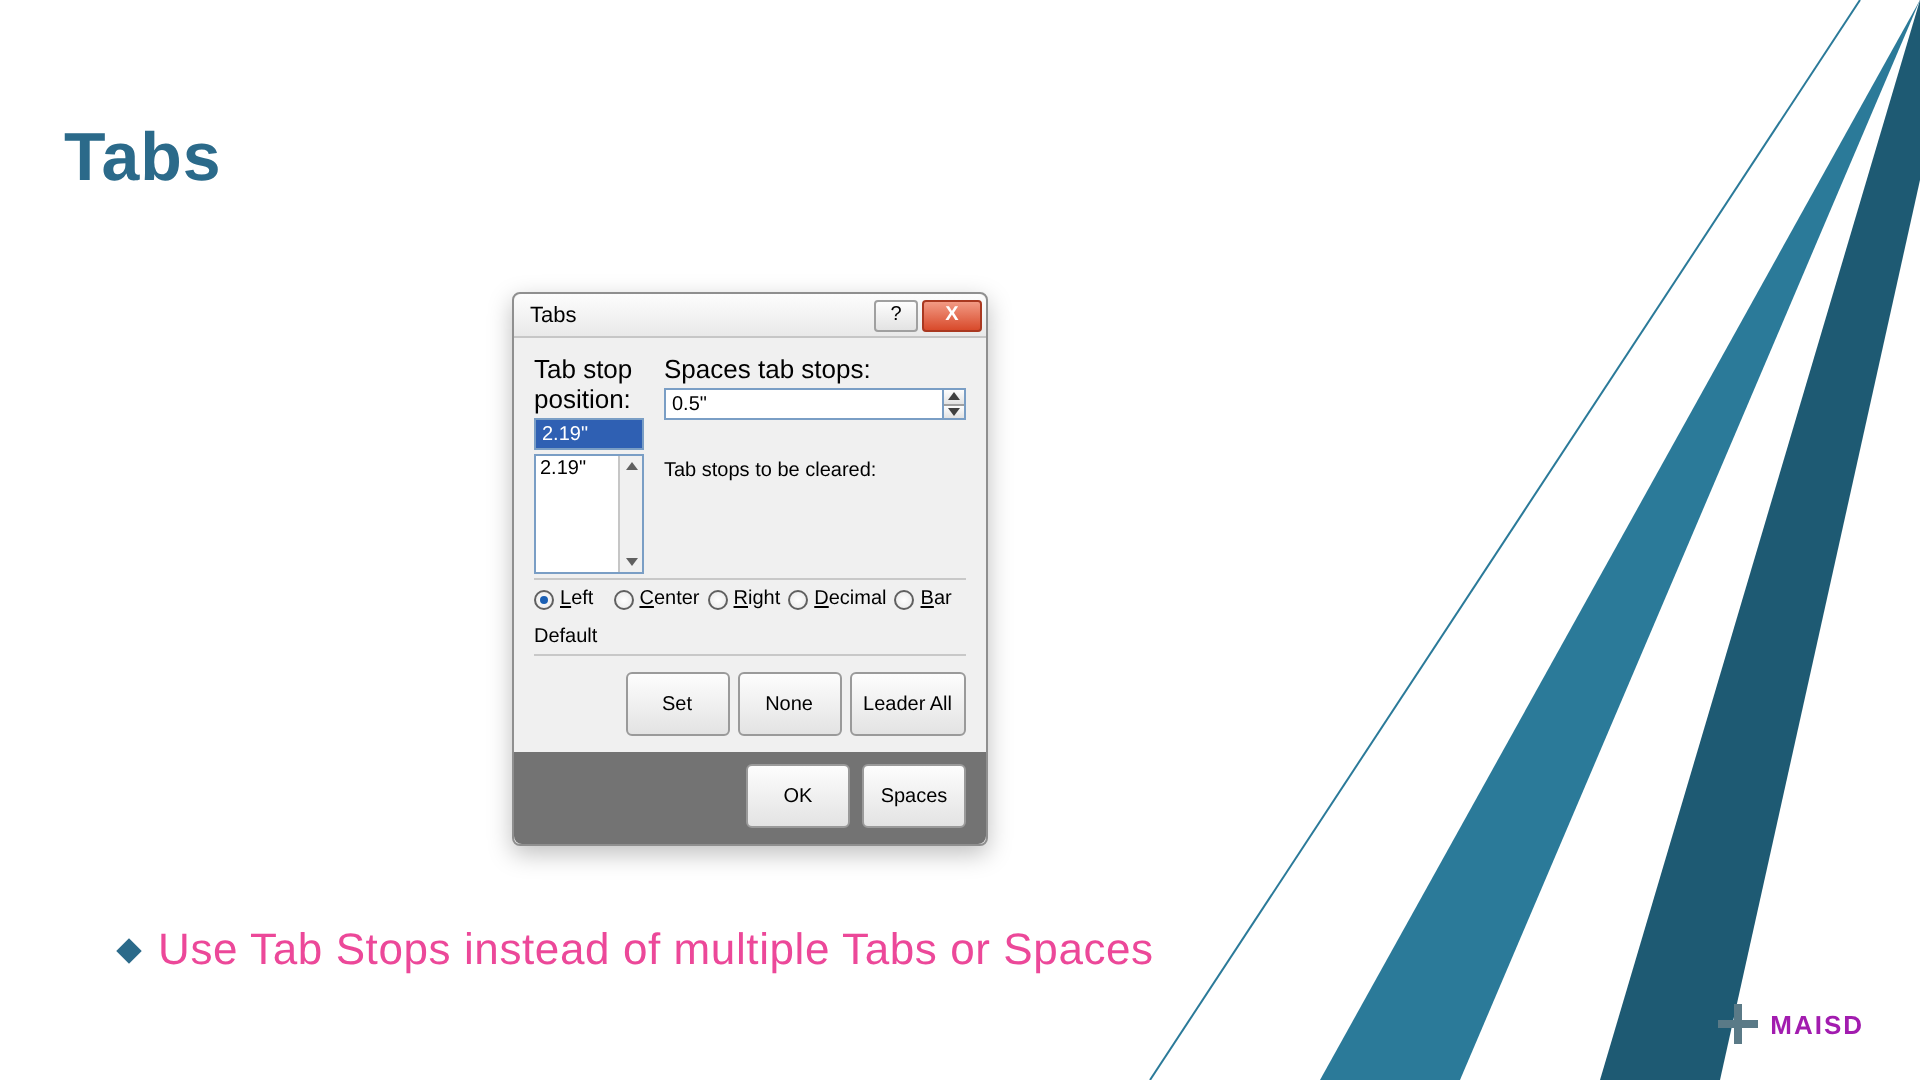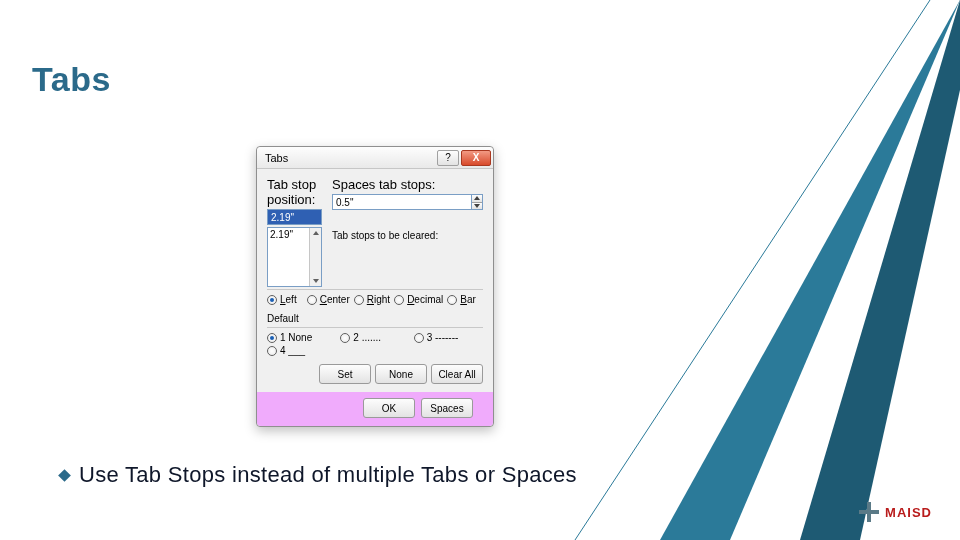--- a/index.html
+++ b/index.html
@@ -39,32 +39,32 @@
     gap: 10px;
   }
   .bullet-diamond {
     width: 9px; height: 9px;
     background: #2b6a8a;
     transform: rotate(45deg);
     display: inline-block;
   }
   .bullet-text {
     font-size: 22px;
-    color: #0f172a;
+    color: #ec4899;
     letter-spacing: 0.3px;
   }
   
   .logo {
     position: absolute;
     right: 28px;
     bottom: 18px;
     display: flex;
     align-items: center;
     gap: 6px;
-    color: #b91c1c;
+    color: #a21caf;
     font-size: 13px;
     font-weight: 600;
     letter-spacing: 1px;
   }
   .logo-mark {
     position: relative;
     width: 20px;
     height: 20px;
   }
   .logo-plus {
@@ -233,34 +233,34 @@
   }
   .u { text-decoration: underline; }
   .btn-row {
     display: flex;
     gap: 4px;
     justify-content: flex-end;
     margin-top: 8px;
   }
   .win-btn {
     min-width: 52px;
-    height: 20px;
+    height: 32px;
     background: linear-gradient(#fdfdfd,#e3e3e3);
     border: 1px solid #9a9a9a;
     border-radius: 3px;
     font-size: 10px;
     display: flex; align-items: center; justify-content: center;
     cursor: pointer;
     padding: 0 6px;
   }
   .dlg-footer {
-    background: #f0abfc;
+    background: #737373;
     border-bottom-left-radius: 4px;
     border-bottom-right-radius: 4px;
-    padding: 6px 20px 8px;
+    padding: 6px 10px 8px;
     display: flex;
     justify-content: flex-end;
     gap: 6px;
   }
 </style>
 </head>
 <body>
 
 <svg class="deco" viewBox="0 0 960 540" preserveAspectRatio="none">
   <polygon points="960,0 660,540 960,540" fill="#2b7a99"></polygon>
@@ -328,45 +328,25 @@
         </div>
       <div class="radio-item">
           <span class="radio"></span>
           <span><span class="u">B</span>ar</span>
         </div>
       <div></div>
     </div>
 
     <div class="sec-label">Default</div>
     <div class="sep"></div>
-    <div class="radio-grid two">
-      <div class="radio-item">
-          <span class="radio checked"></span>
-          <span>1 None</span>
-        </div>
-      <div class="radio-item">
-          <span class="radio"></span>
-          <span>2 .......</span>
-        </div>
-      <div class="radio-item">
-          <span class="radio"></span>
-          <span>3 -------</span>
-        </div>
-      <div class="radio-item">
-          <span class="radio"></span>
-          <span>4 ___</span>
-        </div>
-      <div></div>
-        <div></div>
-    </div>
 
     <div class="btn-row">
       <div class="win-btn">Set</div>
       <div class="win-btn">None</div>
-      <div class="win-btn">Clear All</div>
+      <div class="win-btn">Leader All</div>
     </div>
   </div>
   <div class="dlg-footer">
     <div class="win-btn">OK</div>
     <div class="win-btn">Spaces</div>
   </div>
 </div>
 
 <div class="bullet-row">
   <span class="bullet-diamond"></span>

